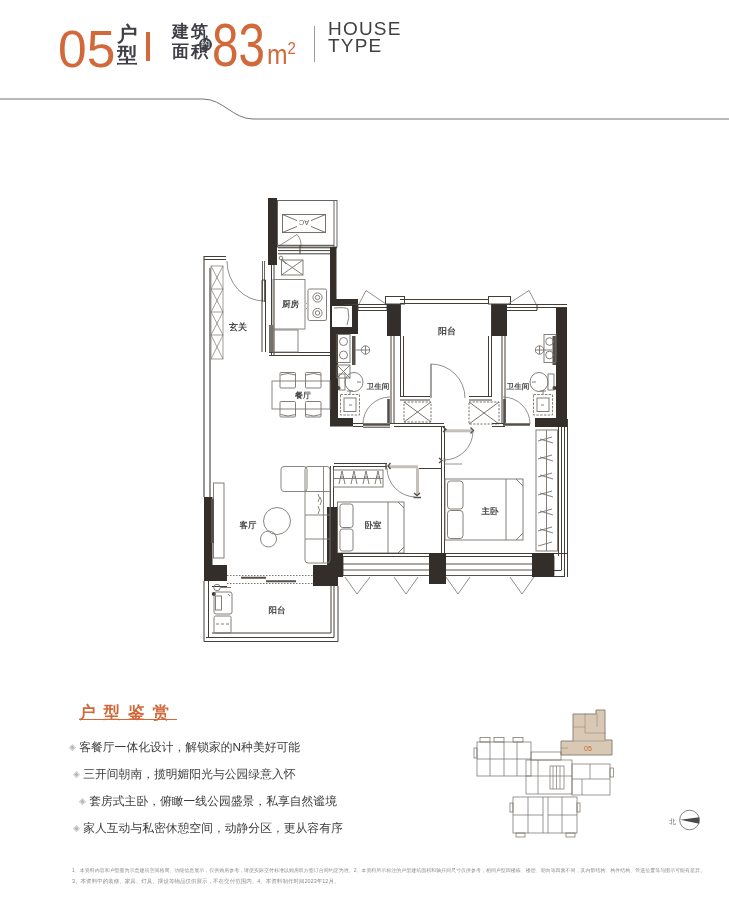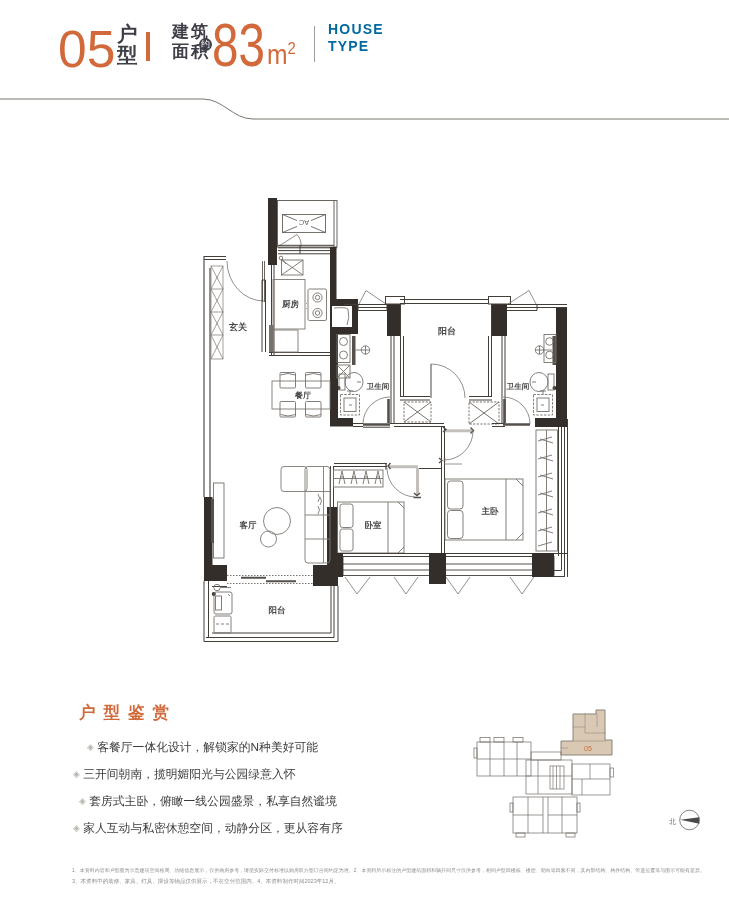--- a/index.html
+++ b/index.html
@@ -21,21 +21,21 @@
 <div class="abs dark" style="left:156px;top:22px;font-size:17px;font-weight:bold;line-height:20px;letter-spacing:2px;margin-left:16px;">建筑<br>面积</div>
 
 <div class="abs" style="left:199px;top:38px;width:13px;height:13px;border-radius:50%;background:#3f3f48;color:#fff;font-size:9px;line-height:13px;text-align:center;">约</div>
 
 <div class="abs orange" style="left:212px;top:10px;font-size:61px;transform:scaleX(0.78);transform-origin:left top;">83</div>
 
 <div class="abs orange" style="left:267px;top:39px;font-size:28px;transform:scaleX(0.88);transform-origin:left top;">m<span style="font-size:17px;vertical-align:10px;">2</span></div>
 
 <div class="abs" style="left:314px;top:26px;width:1.4px;height:36px;background:#9a9aa0;"></div>
 
-<div class="abs" style="left:328px;top:21px;font-size:14px;font-weight:bold;color:#0369a1;letter-spacing:1.2px;line-height:16.5px;">HOUSE<br>TYPE</div>
+<div class="abs" style="left:328px;top:21px;font-size:19px;font-weight:normal;color:#404040;letter-spacing:1.2px;line-height:16.5px;">HOUSE<br>TYPE</div>
 
 <svg class="abs" style="left:0;top:90px;" width="729" height="40" viewBox="0 90 729 40">
   <path d="M0,99 L203,99 C223,99 233,119 253,119 L729,119" fill="none" stroke="#6a645e" stroke-width="0.9"></path>
 </svg>
 
 <svg class="abs" style="left:195px;top:190px;transform:translateZ(0);" width="455" height="465" viewBox="195 190 455 465">
 <g stroke-linecap="butt" fill="none">
 
 <g stroke="#443e39" stroke-width="1.1">
   <path d="M204,256 L204,497 M210,268 L210,497"></path>
@@ -435,23 +435,23 @@
 
 <g stroke="#76716b" stroke-width="0.9">
   <rect x="214" y="616" width="17" height="17" rx="1.5"></rect>
   <path d="M216,624 L219,624 M221,624 L224,624 M226,624 L229,624"></path>
 </g>
 
 <text x="277" y="613" font-size="8.5" fill="#4a4a4a" text-anchor="middle" stroke="none" font-weight="bold">阳台</text>
 </g>
 </svg>
 
-<div class="abs orange" style="left:79px;top:702px;font-size:16.5px;font-weight:bold;letter-spacing:8px;">户型鉴赏</div>
-
-<div class="abs" style="left:87px;top:740px;font-size:11.8px;color:#3c3c3c;"><span style="color:#b9b3ad;font-size:9px;vertical-align:1px;">◈</span> 客餐厅一体化设计，解锁家的N种美好可能</div>
+<div class="abs orange" style="left:79px;top:702px;font-size:16.5px;font-weight:bold;letter-spacing:8px;text-decoration:underline;">户型鉴赏</div>
+
+<div class="abs" style="left:69px;top:740px;font-size:11.8px;color:#3c3c3c;"><span style="color:#b9b3ad;font-size:9px;vertical-align:1px;">◈</span> 客餐厅一体化设计，解锁家的N种美好可能</div>
 
 <div class="abs" style="left:73px;top:767px;font-size:11.8px;color:#3c3c3c;"><span style="color:#b9b3ad;font-size:9px;vertical-align:1px;">◈</span> 三开间朝南，揽明媚阳光与公园绿意入怀</div>
 
 <div class="abs" style="left:79px;top:794px;font-size:11.8px;color:#3c3c3c;"><span style="color:#b9b3ad;font-size:9px;vertical-align:1px;">◈</span> 套房式主卧，俯瞰一线公园盛景，私享自然谧境</div>
 
 <div class="abs" style="left:73px;top:821px;font-size:11.8px;color:#3c3c3c;text-align:right;"><span style="color:#b9b3ad;font-size:9px;vertical-align:1px;">◈</span> 家人互动与私密休憩空间，动静分区，更从容有序</div>
 
 <svg class="abs" style="left:455px;top:695px;transform:translateZ(0);" width="274" height="150" viewBox="455 695 274 150">
 <g fill="none" stroke-linecap="butt">
 

